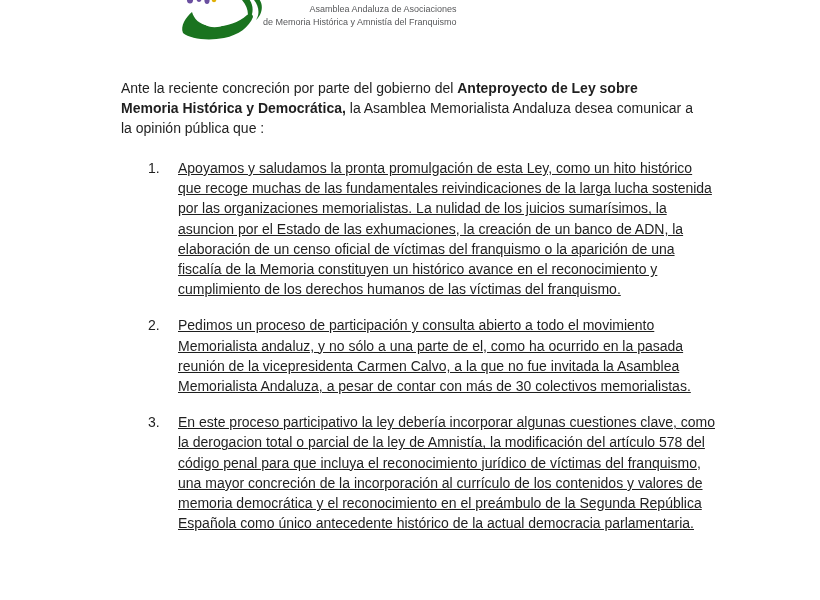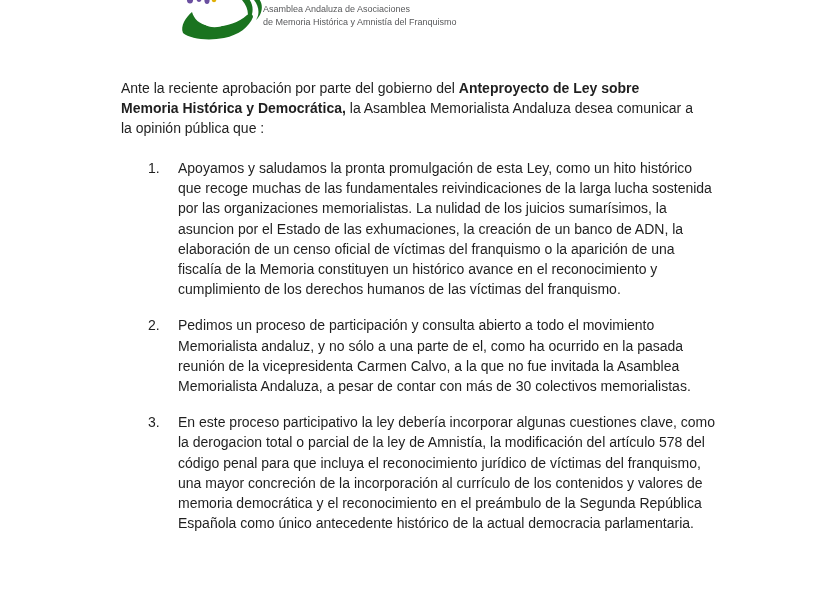--- a/index.html
+++ b/index.html
@@ -24,20 +24,21 @@
     height:58px;
   }
   .org-text {
     position:absolute;
     left:263px;
     top:3px;
     font-size:9px;
     line-height:12.5px;
     color:#58595b;
     white-space:nowrap;
+    text-align:right;
   }
 
   
   .intro {
     position:absolute;
     left:121px;
     top:78px;
     width:575px;
     font-size:14px;
     line-height:20.2px;
@@ -58,20 +59,21 @@
     font-size:14px;
     line-height:20.2px;
   }
   .doc-list .num {
     width:30px;
     flex:0 0 30px;
   }
   .doc-list .txt {
     flex:0 0 540px;
     width:540px;
+    text-decoration:underline;
   }
 </style>
 </head>
 <body>
 
 <div class="page">
 
   <div>
     <svg class="logo" viewBox="0 0 96 58" xmlns="http://www.w3.org/2000/svg" aria-hidden="true">
 
@@ -87,21 +89,21 @@
 
       <path d="M20,29 C26,37 38,40 50,38 C40,44 26,42 20,29 Z" fill="#ffffff"></path>
     </svg>
 
     <div class="org-text">
       <div>Asamblea Andaluza de Asociaciones</div>
       <div>de Memoria Histórica y Amnistía del Franquismo</div>
     </div>
   </div>
 
-  <p class="intro"><span>Ante la reciente aprobación por parte del gobierno del </span><span class="b">Anteproyecto de Ley sobre Memoria Histórica y Democrática,</span><span> la Asamblea Memorialista Andaluza desea comunicar a la opinión pública que :</span></p>
+  <p class="intro"><span>Ante la reciente concreción por parte del gobierno del </span><span class="b">Anteproyecto de Ley sobre Memoria Histórica y Democrática,</span><span> la Asamblea Memorialista Andaluza desea comunicar a la opinión pública que :</span></p>
 
   <ol class="doc-list">
     <li>
       <span class="num">1.</span>
       <span class="txt">Apoyamos y saludamos la pronta promulgación de esta Ley, como un hito histórico que recoge muchas de las fundamentales reivindicaciones de la larga lucha sostenida por las organizaciones memorialistas. La nulidad de los juicios sumarísimos, la asuncion por el Estado de las exhumaciones, la creación de un banco de ADN, la elaboración de un censo oficial de víctimas del franquismo o la aparición de una fiscalía de la Memoria constituyen un histórico avance en el reconocimiento y cumplimiento de los derechos humanos de las víctimas del franquismo.</span>
     </li>
     <li>
       <span class="num">2.</span>
       <span class="txt">Pedimos un proceso de participación y consulta abierto a todo el movimiento Memorialista andaluz, y no sólo a una parte de el, como ha ocurrido en la pasada reunión de la vicepresidenta Carmen Calvo, a la que no fue invitada la Asamblea Memorialista Andaluza, a pesar de contar con más de 30 colectivos memorialistas.</span>
     </li>

